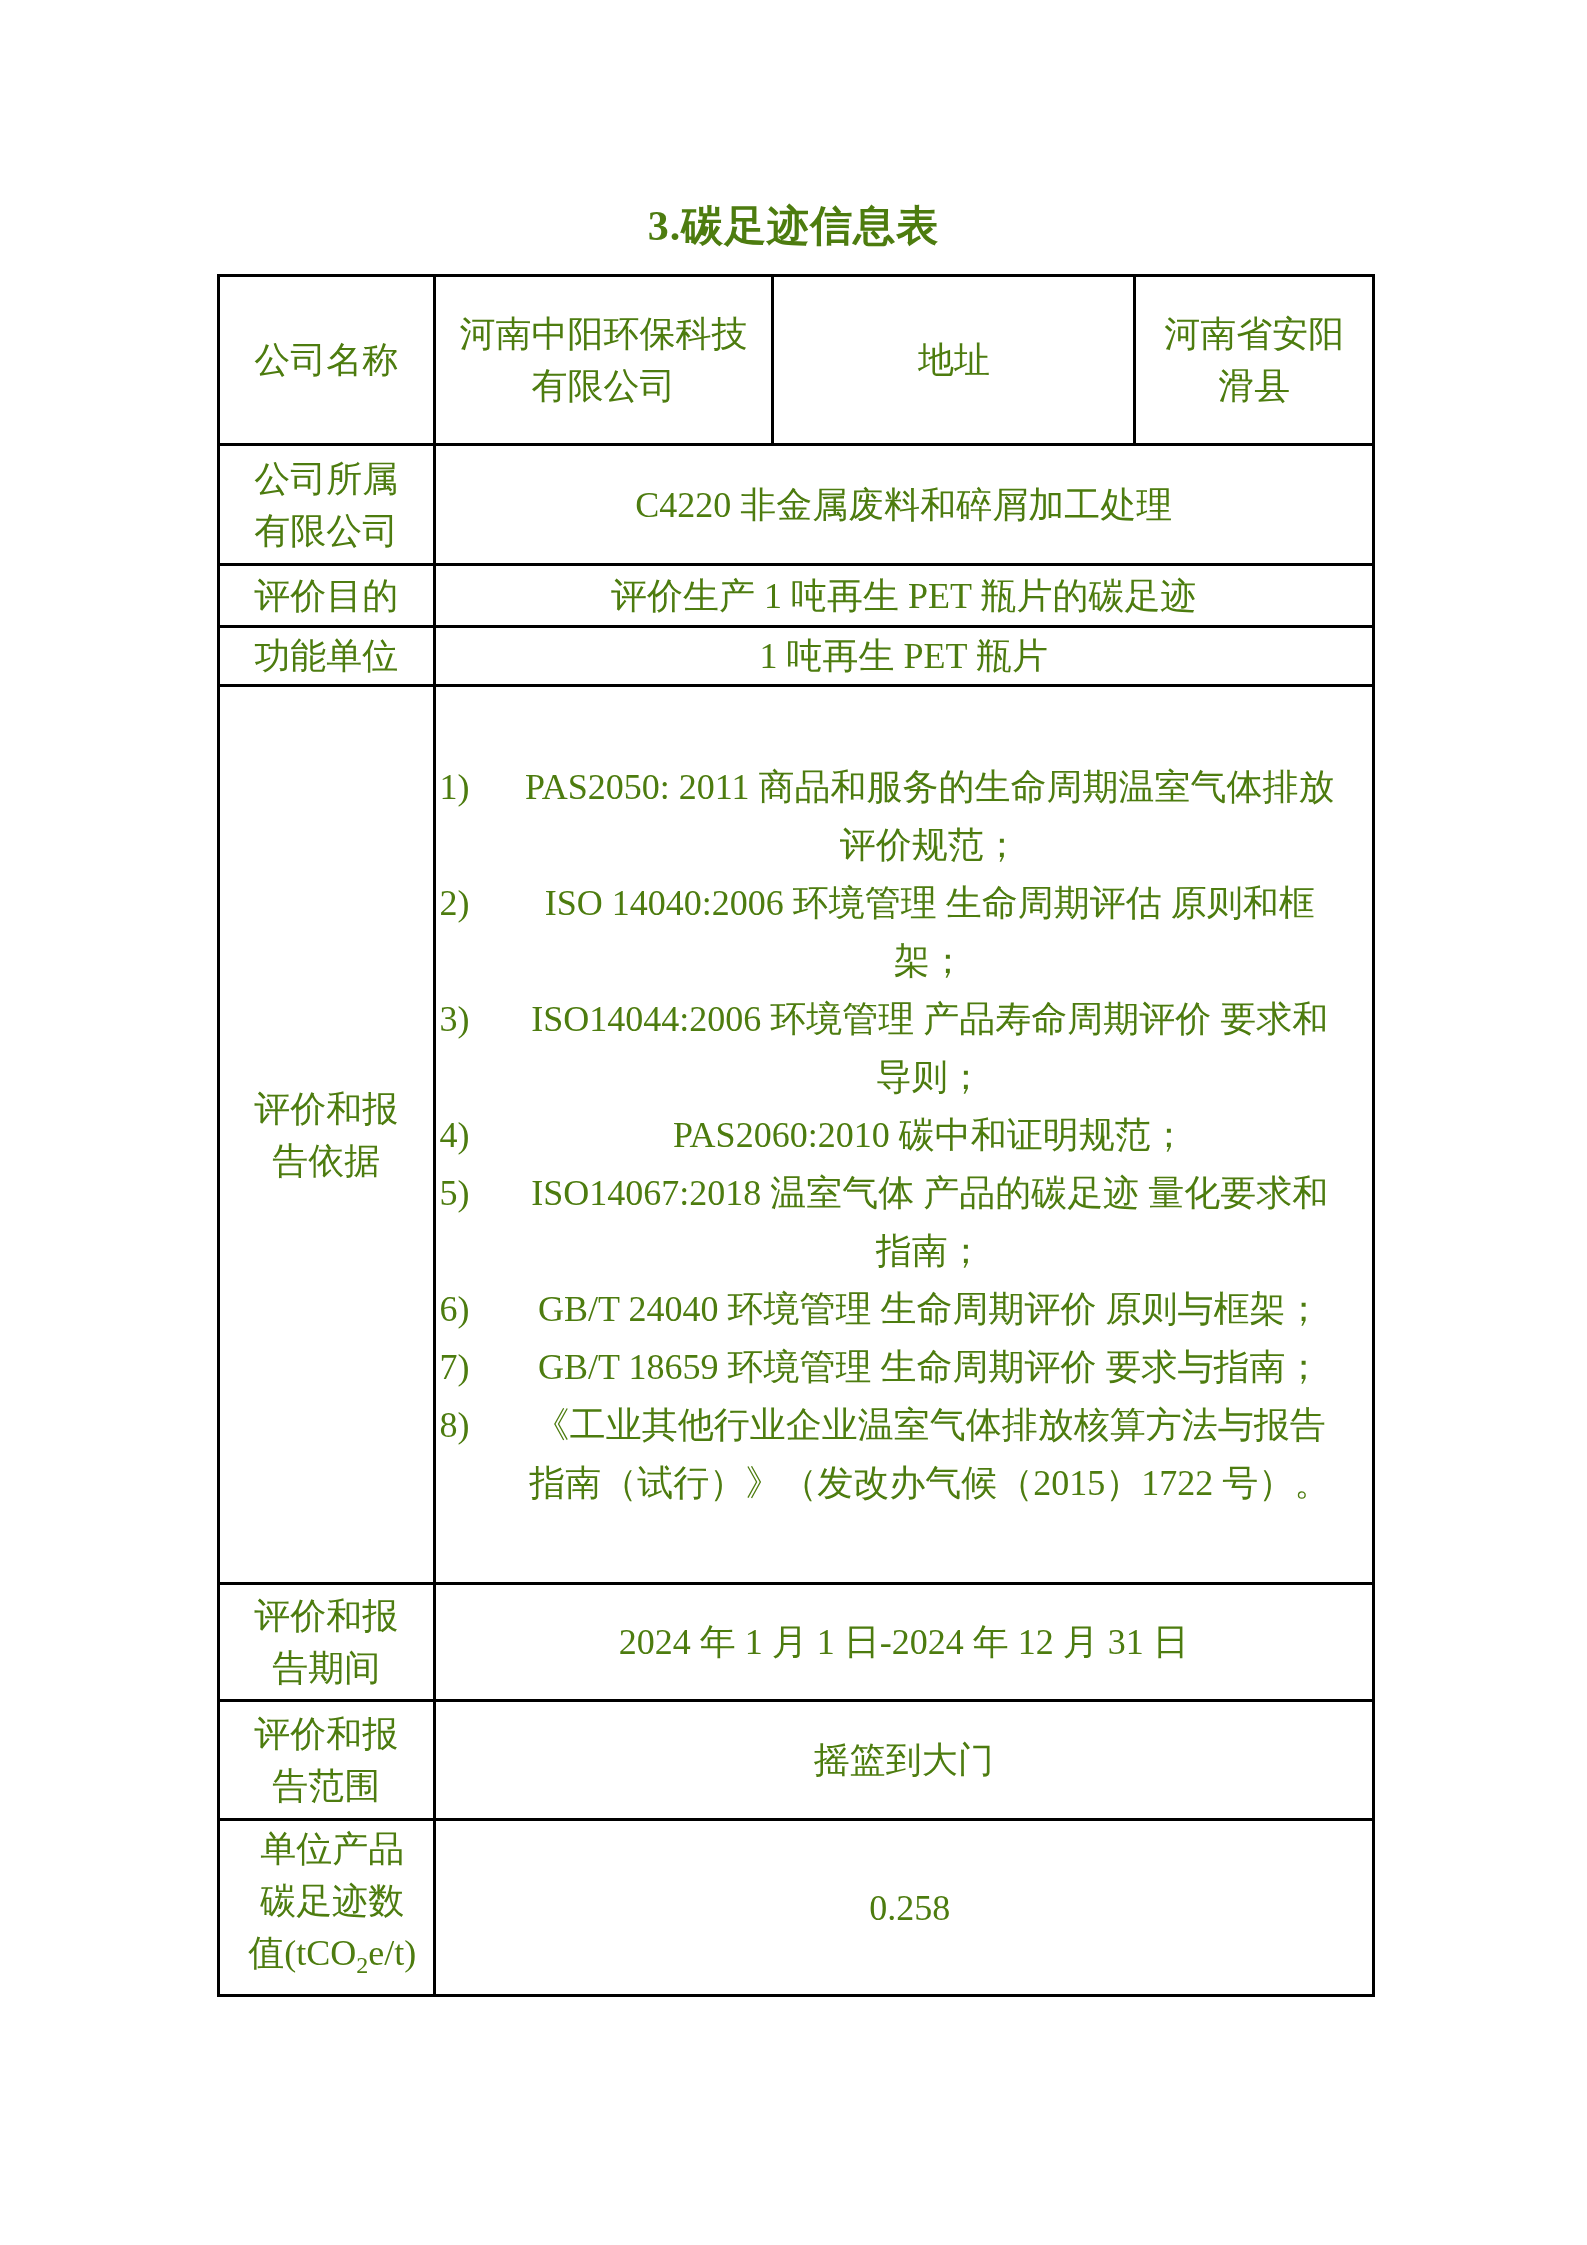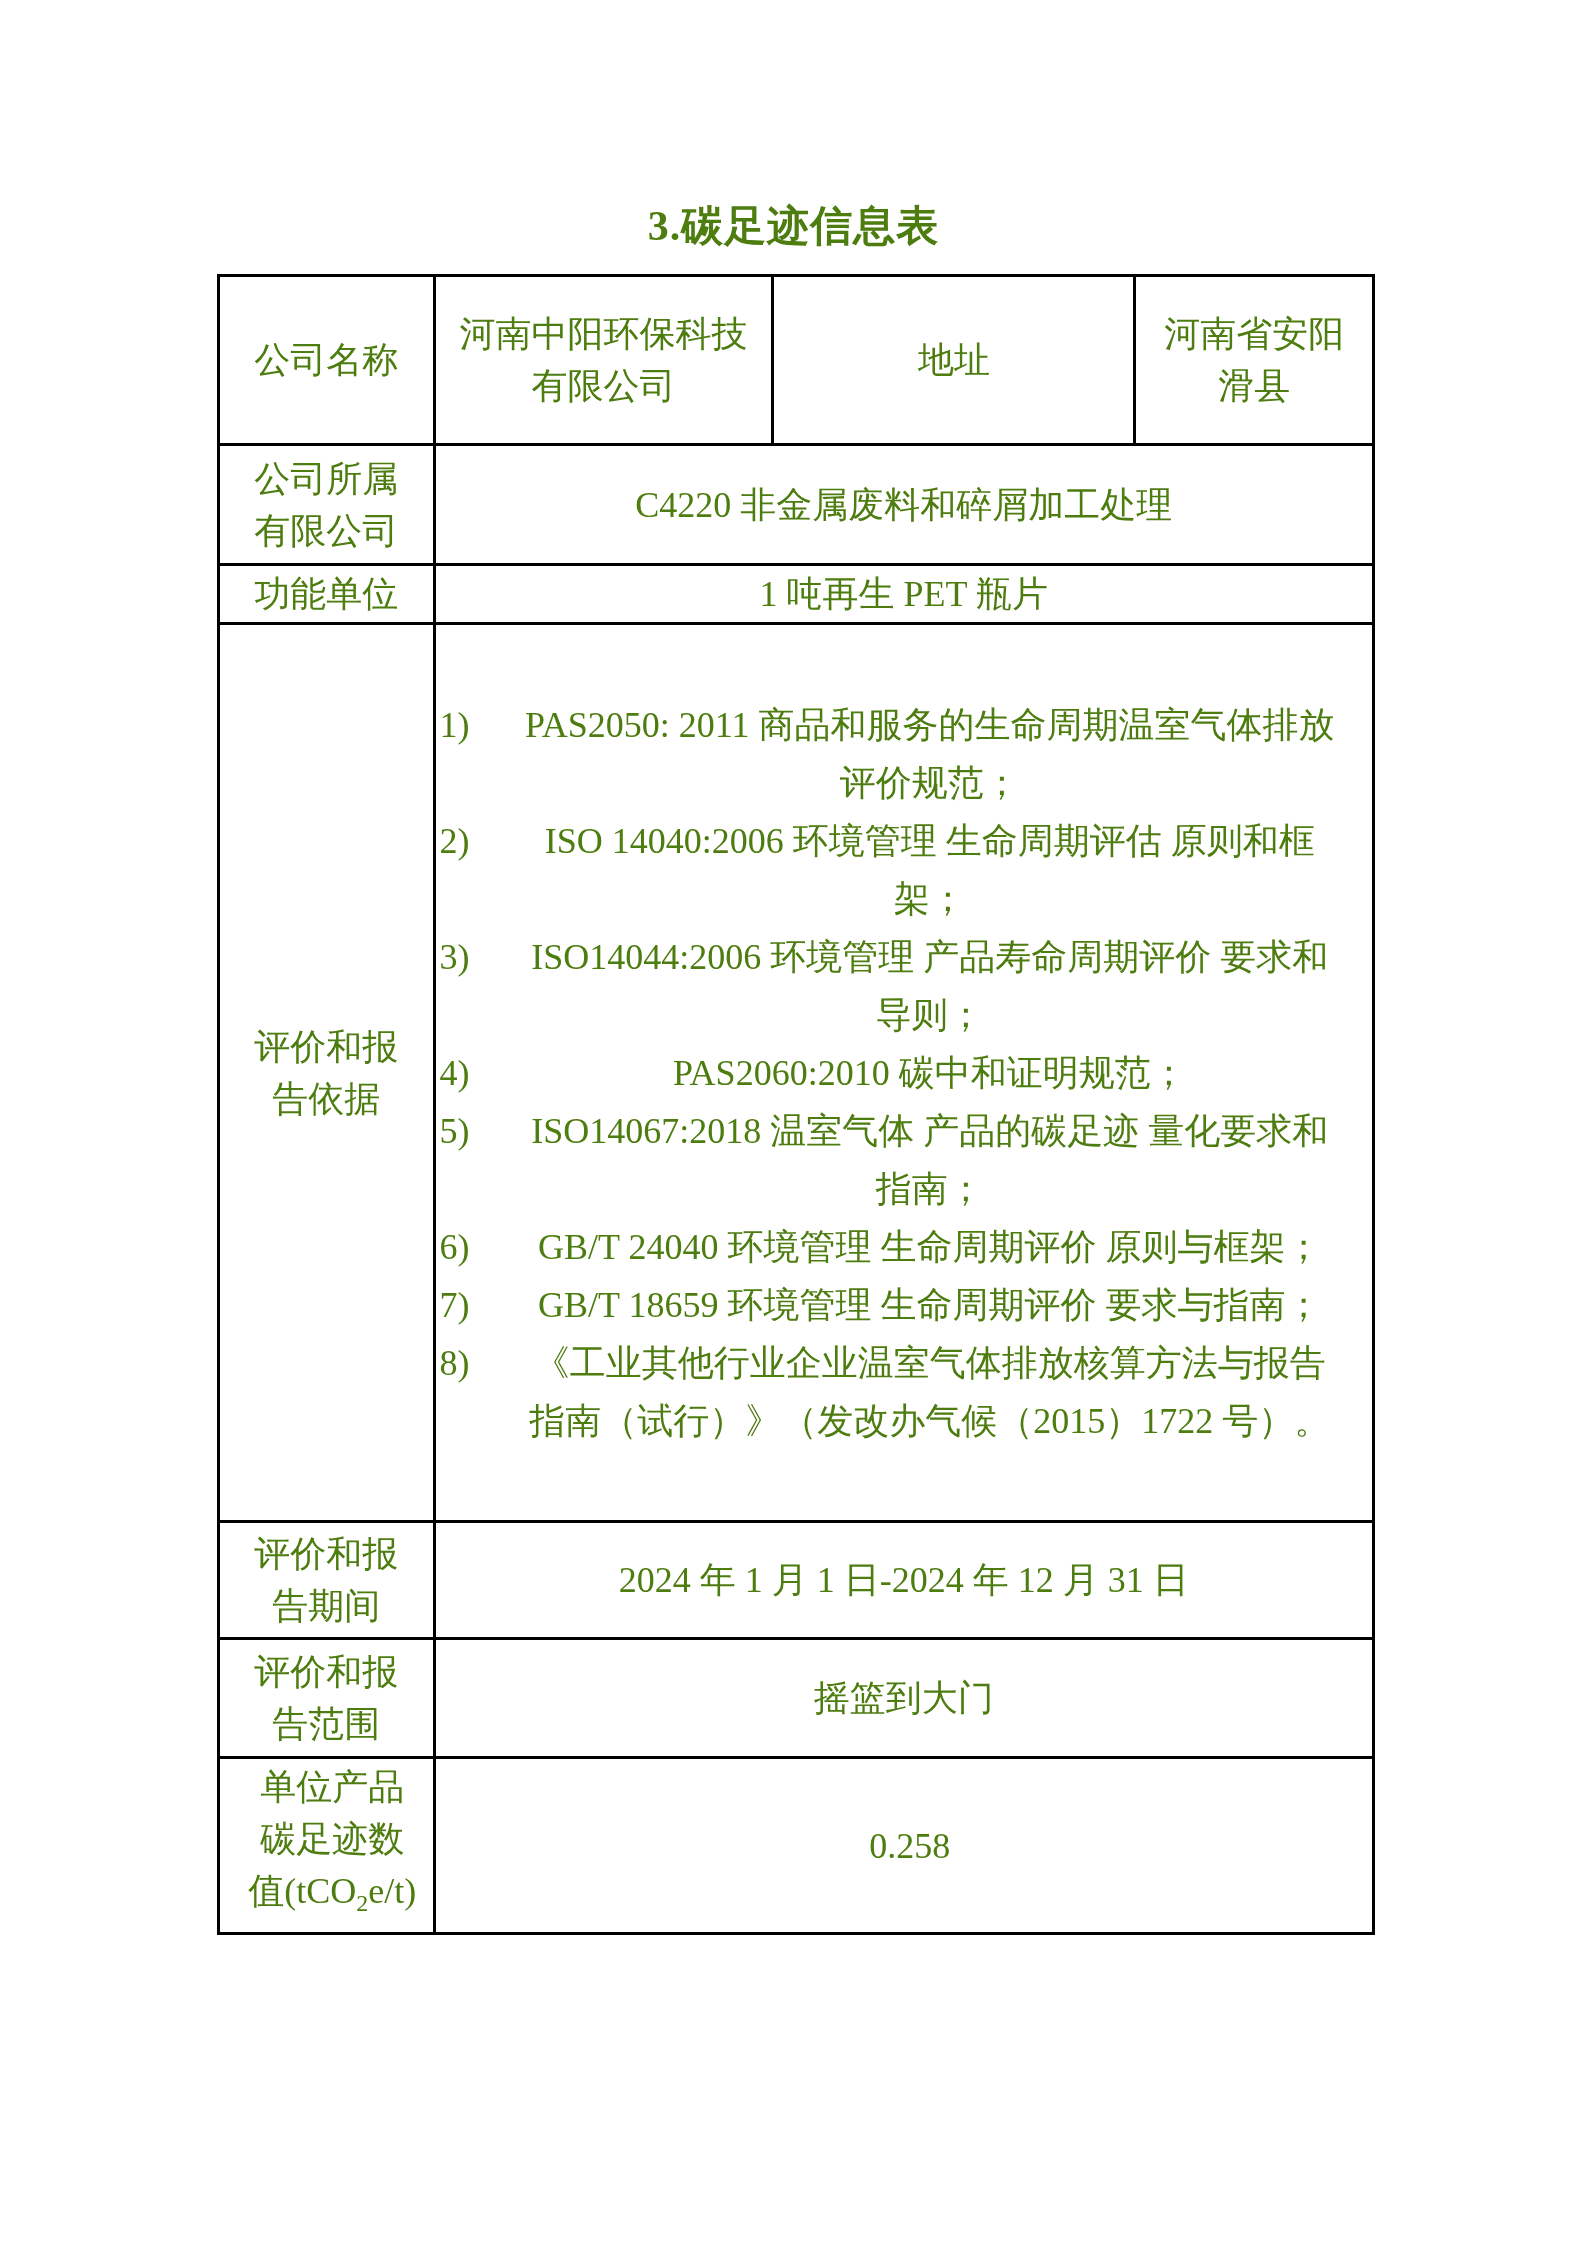--- a/index.html
+++ b/index.html
@@ -93,20 +93,24 @@
 滑县</td>
     </tr>
 
     <tr class="r2">
       <td class="prewrap">公司所属
 有限公司</td>
       <td colspan="3">C4220 非金属废料和碎屑加工处理</td>
     </tr>
 
 
+    <tr class="r4">
+      <td>评价目的</td>
+      <td colspan="3">评价生产 1 吨再生 PET 瓶片的碳足迹</td>
+    </tr>
 
     <tr class="r5">
       <td>功能单位</td>
       <td colspan="3">1 吨再生 PET 瓶片</td>
     </tr>
 
     <tr class="r6">
       <td class="prewrap">评价和报
 告依据</td>
       <td colspan="3" class="deps-cell">

